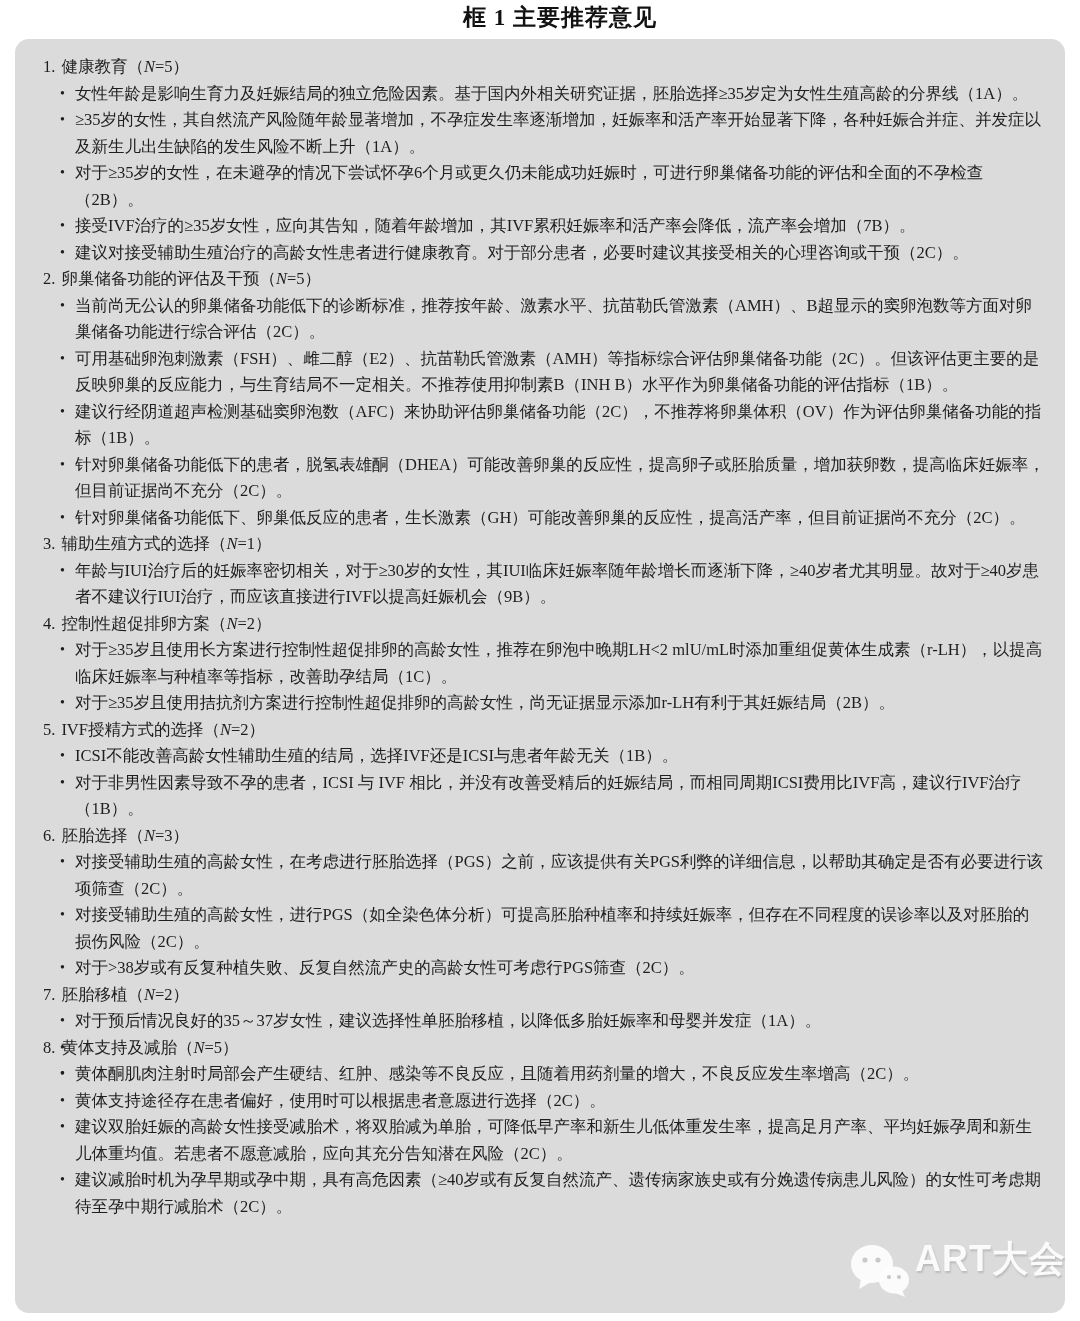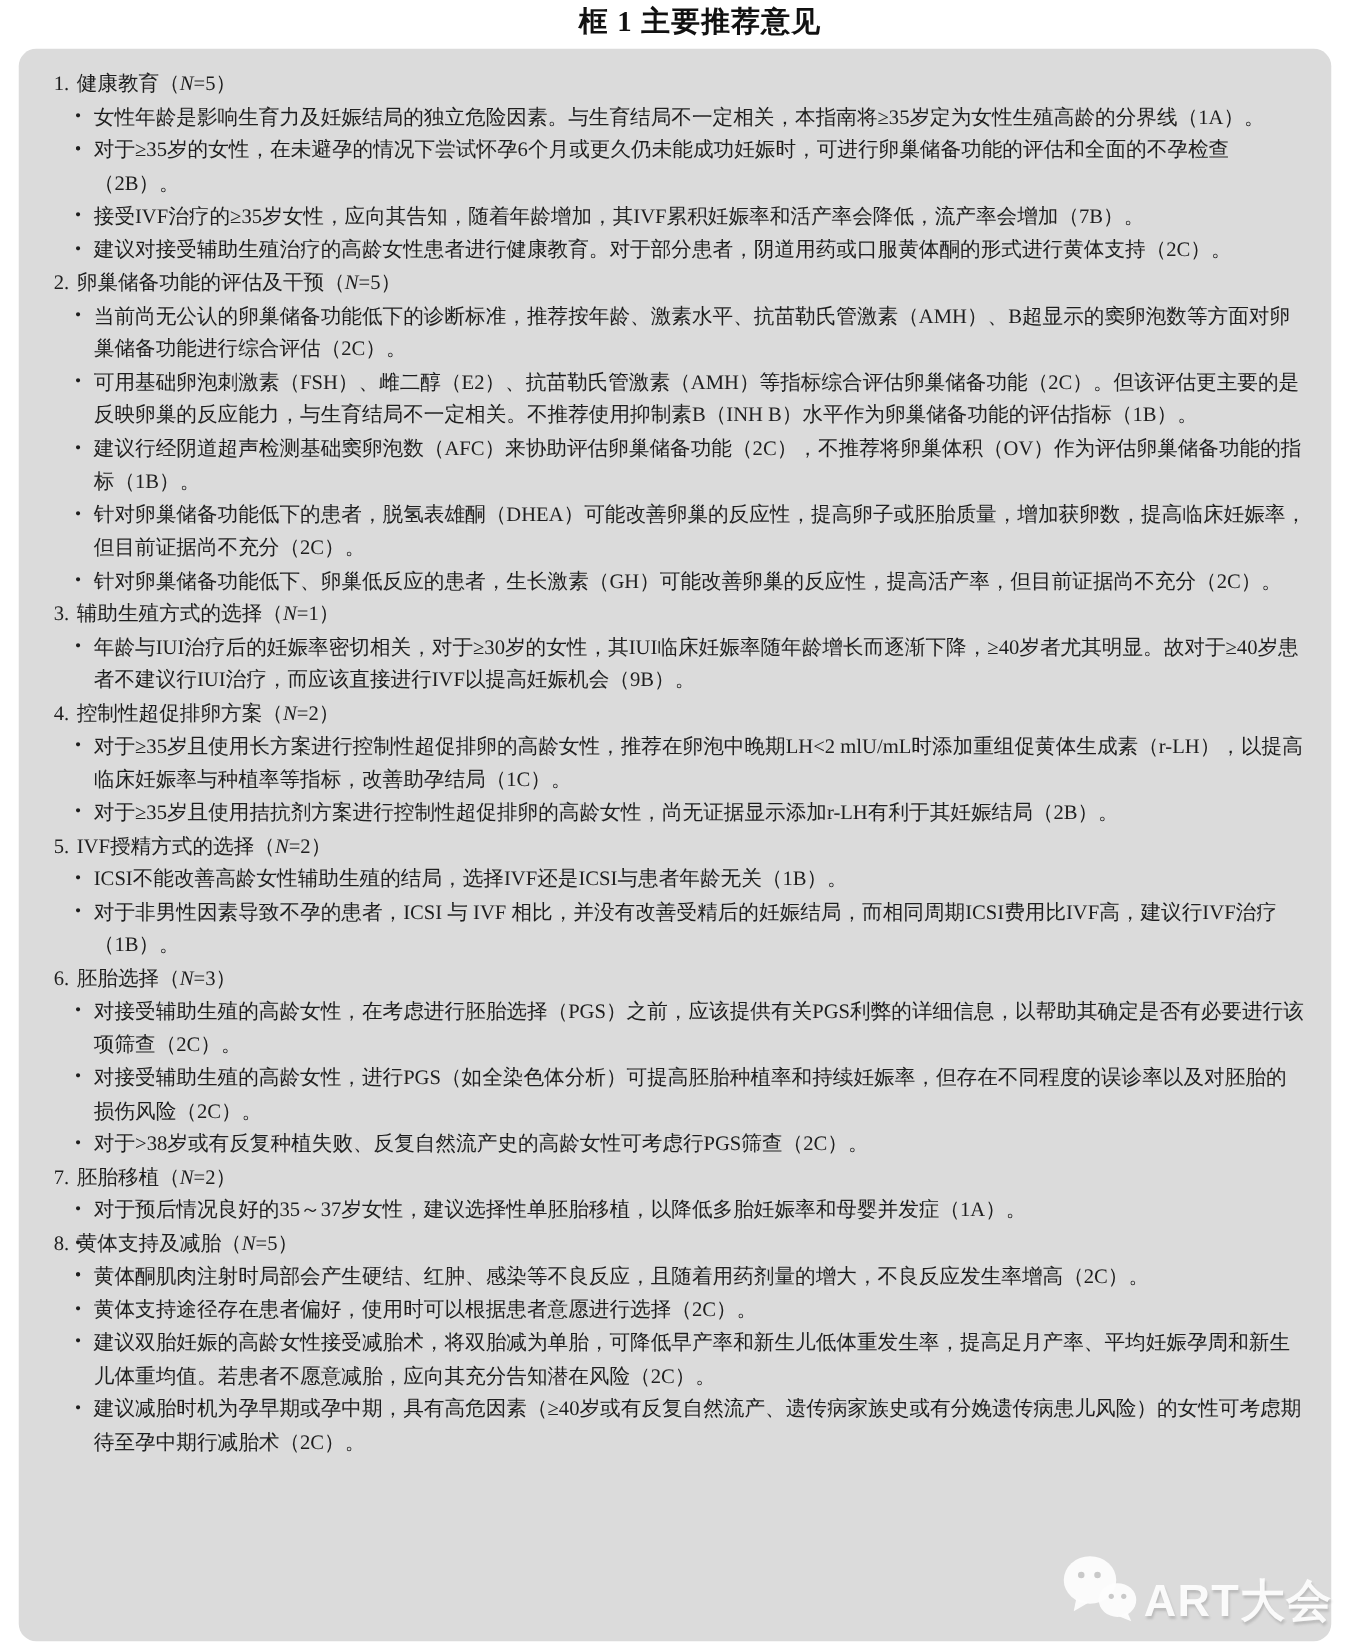--- a/index.html
+++ b/index.html
@@ -63,21 +63,21 @@
     position: absolute;
     left: 31px;
     top: 0;
     font-size: 14px;
   }
   .watermark {
     position: absolute;
     right: 14px;
     bottom: 22px;
     display: flex;
-    align-items: flex-end;
+    align-items: flex-start;
     gap: 2px;
     opacity: 0.95;
   }
   .watermark .wm-text {
     font-family: "Liberation Sans", sans-serif;
     font-weight: bold;
     font-size: 36px;
     color: rgba(255,255,255,0.95);
     text-shadow: 1px 2px 2px rgba(120,120,120,0.35);
     letter-spacing: 1px;
@@ -86,25 +86,25 @@
   .watermark svg { display: block; }
 </style>
 </head>
 <body>
 
 <div class="page-title">框 1  主要推荐意见</div>
 
 <div class="rec-box">
     <div class="sec-heading"><span class="num">1.</span><span class="sec-title">健康教育</span><span>（</span><span class="n-sym">N</span><span>=</span><span>5</span><span>）</span></div>
     <ul class="bullets">
-      <li><span class="marker">•</span><span class="btext">女性年龄是影响生育力及妊娠结局的独立危险因素。与生育结局不一定相关，本指南将≥35岁定为女性生殖高龄的分界线（1A）。</span></li>
-      <li><span class="marker">•</span></li>
+      <li><span class="marker">•</span><span class="btext">女性年龄是影响生育力及妊娠结局的独立危险因素。基于国内外相关研究证据，胚胎选择≥35岁定为女性生殖高龄的分界线（1A）。</span></li>
+      <li><span class="marker">•</span><span class="btext">≥35岁的女性，其自然流产风险随年龄显著增加，不孕症发生率逐渐增加，妊娠率和活产率开始显著下降，各种妊娠合并症、并发症以及新生儿出生缺陷的发生风险不断上升（1A）。</span></li>
       <li><span class="marker">•</span><span class="btext">对于≥35岁的女性，在未避孕的情况下尝试怀孕6个月或更久仍未能成功妊娠时，可进行卵巢储备功能的评估和全面的不孕检查（2B）。</span></li>
       <li><span class="marker">•</span><span class="btext">接受IVF治疗的≥35岁女性，应向其告知，随着年龄增加，其IVF累积妊娠率和活产率会降低，流产率会增加（7B）。</span></li>
-      <li><span class="marker">•</span><span class="btext">建议对接受辅助生殖治疗的高龄女性患者进行健康教育。对于部分患者，阴道用药或口服黄体酮的形式进行黄体支持（2C）。</span></li>
+      <li><span class="marker">•</span><span class="btext">建议对接受辅助生殖治疗的高龄女性患者进行健康教育。对于部分患者，必要时建议其接受相关的心理咨询或干预（2C）。</span></li>
     </ul>
     <div class="sec-heading"><span class="num">2.</span><span class="sec-title">卵巢储备功能的评估及干预</span><span>（</span><span class="n-sym">N</span><span>=</span><span>5</span><span>）</span></div>
     <ul class="bullets">
       <li><span class="marker">•</span><span class="btext">当前尚无公认的卵巢储备功能低下的诊断标准，推荐按年龄、激素水平、抗苗勒氏管激素（AMH）、B超显示的窦卵泡数等方面对卵巢储备功能进行综合评估（2C）。</span></li>
       <li><span class="marker">•</span><span class="btext">可用基础卵泡刺激素（FSH）、雌二醇（E2）、抗苗勒氏管激素（AMH）等指标综合评估卵巢储备功能（2C）。但该评估更主要的是反映卵巢的反应能力，与生育结局不一定相关。不推荐使用抑制素B（INH B）水平作为卵巢储备功能的评估指标（1B）。</span></li>
       <li><span class="marker">•</span><span class="btext">建议行经阴道超声检测基础窦卵泡数（AFC）来协助评估卵巢储备功能（2C），不推荐将卵巢体积（OV）作为评估卵巢储备功能的指标（1B）。</span></li>
       <li><span class="marker">•</span><span class="btext">针对卵巢储备功能低下的患者，脱氢表雄酮（DHEA）可能改善卵巢的反应性，提高卵子或胚胎质量，增加获卵数，提高临床妊娠率，但目前证据尚不充分（2C）。</span></li>
       <li><span class="marker">•</span><span class="btext">针对卵巢储备功能低下、卵巢低反应的患者，生长激素（GH）可能改善卵巢的反应性，提高活产率，但目前证据尚不充分（2C）。</span></li>
     </ul>
     <div class="sec-heading"><span class="num">3.</span><span class="sec-title">辅助生殖方式的选择</span><span>（</span><span class="n-sym">N</span><span>=</span><span>1</span><span>）</span></div>

